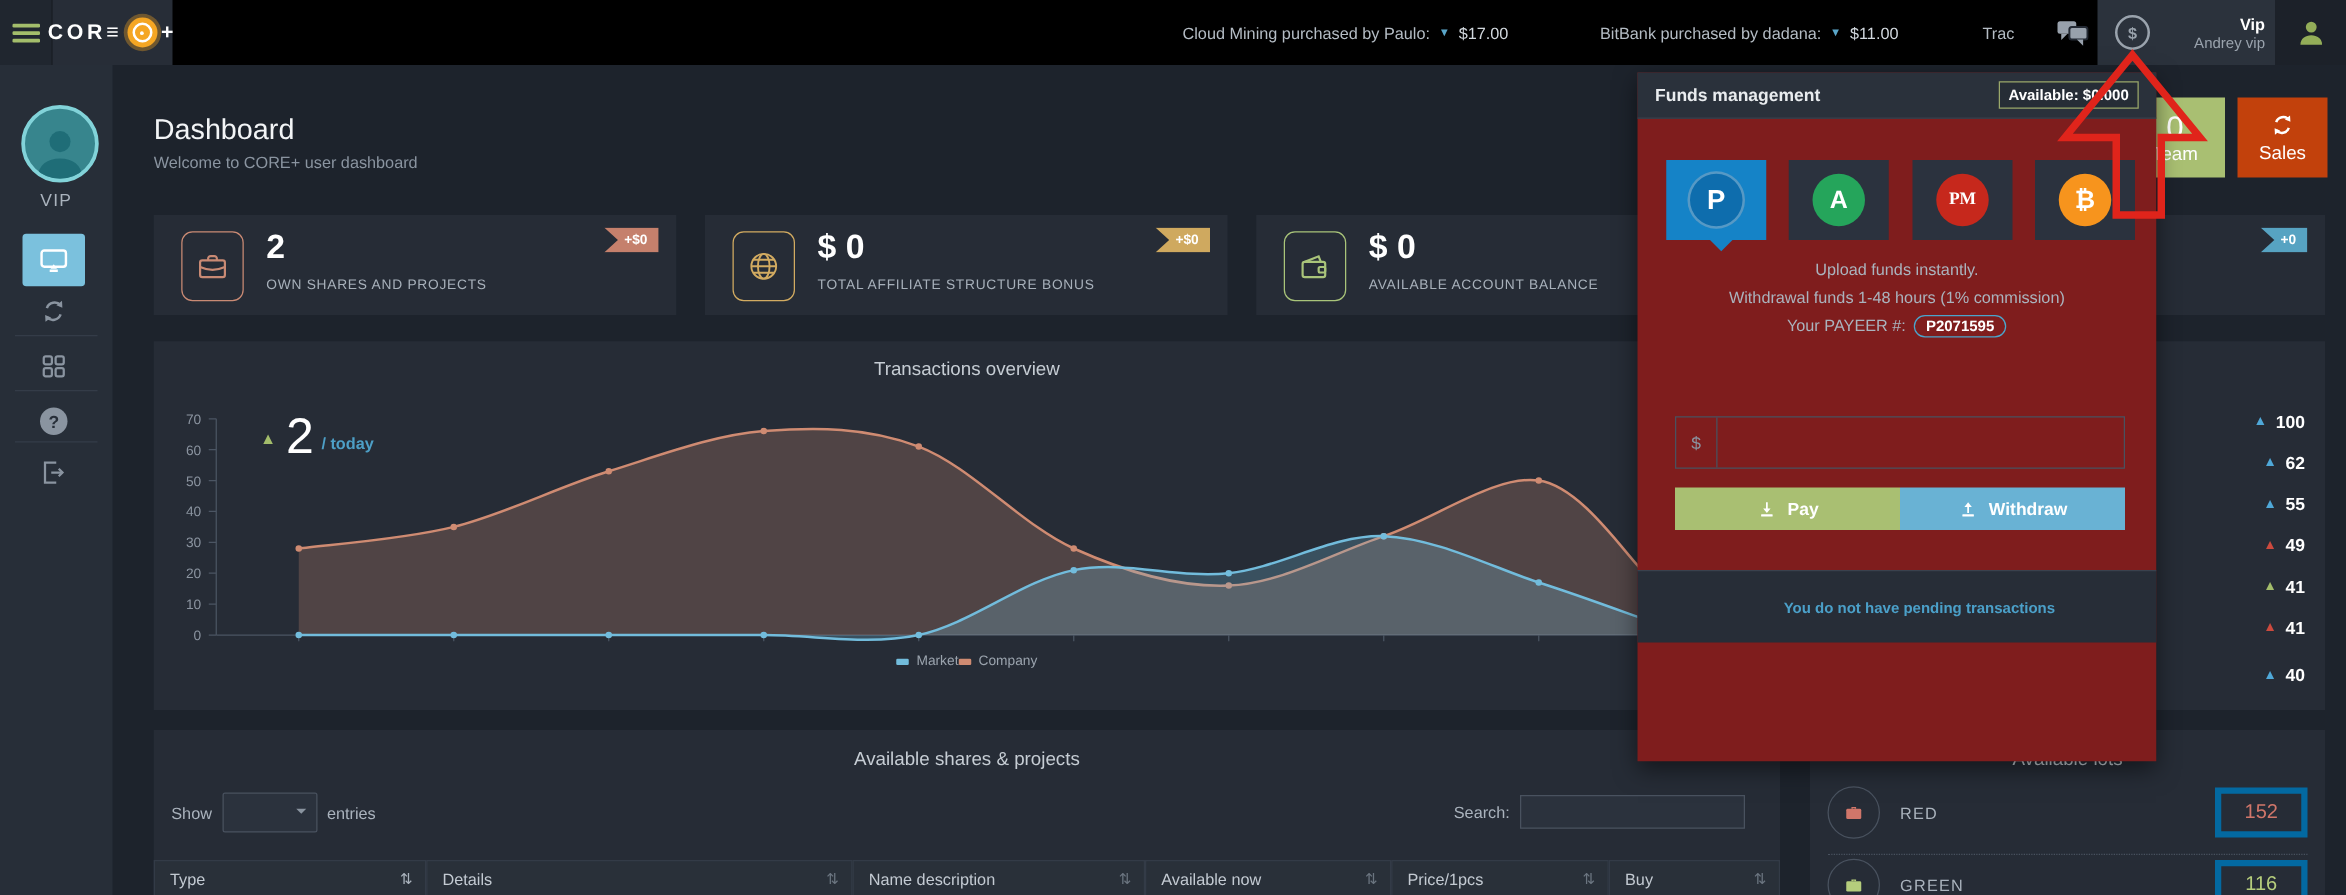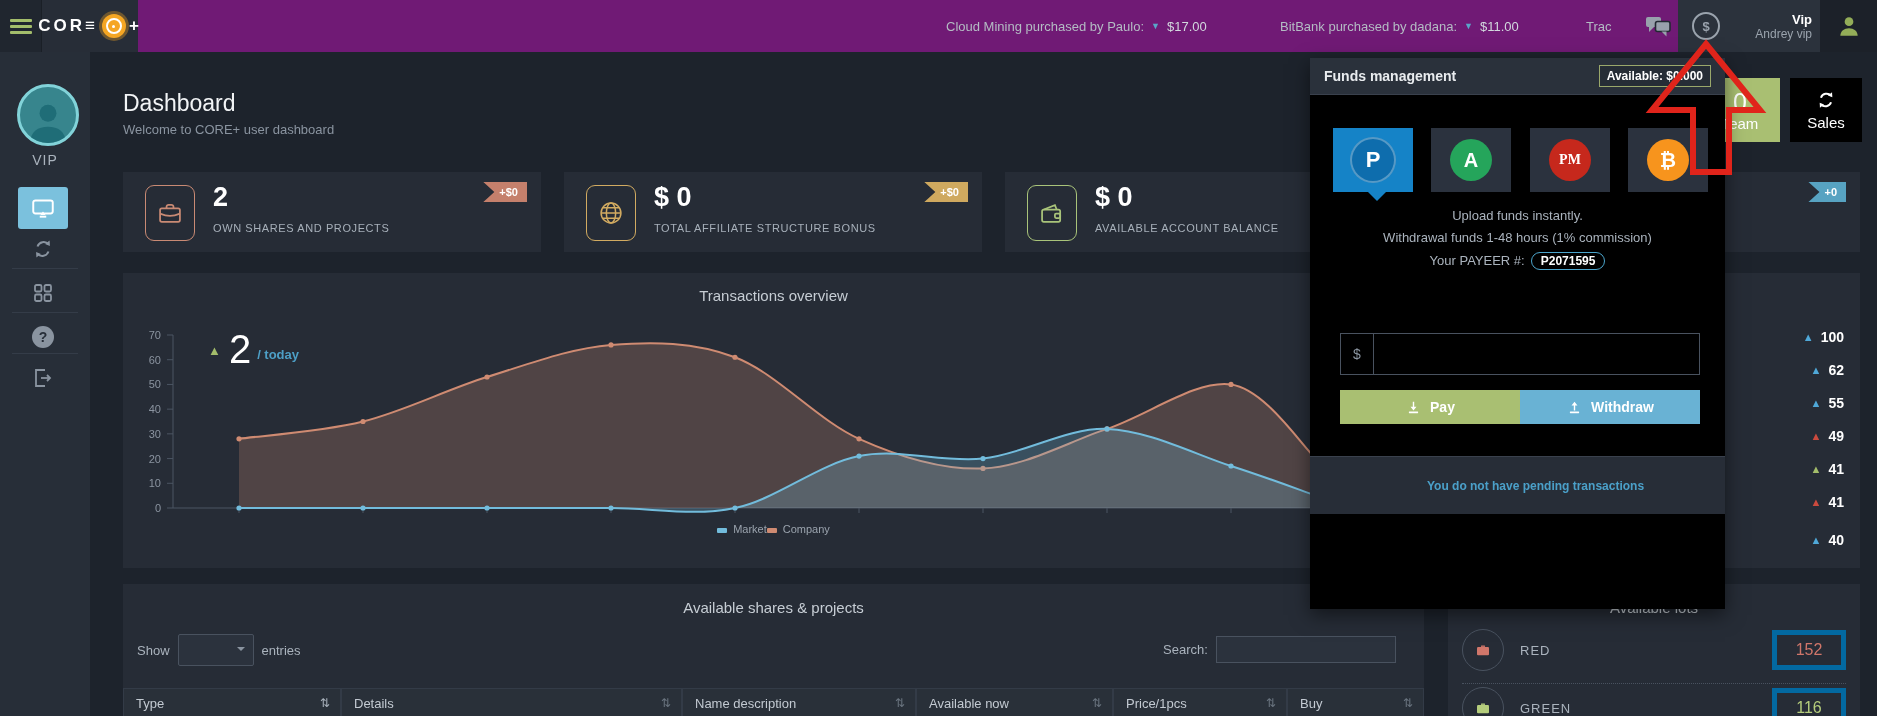--- a/index.html
+++ b/index.html
@@ -2,21 +2,21 @@
 <html><head>
 <meta charset="utf-8">
 <style>
   html,body{margin:0;padding:0;background:#14181f;}
   #app{position:relative;width:1877px;height:716px;overflow:hidden;
        background:#1d232c;font-family:"Liberation Sans",sans-serif;
        -webkit-font-smoothing:antialiased;color:#e9ecef;}
   .abs{position:absolute;}
 
   
-  #navbar{left:0;top:0;width:1877px;height:52px;background:#701a75;z-index:5;}
+  #navbar{left:0;top:0;width:1877px;height:52px;background:#000000;z-index:5;}
   #nav-left{left:0;top:0;width:41px;height:52px;background:#20262f;border-right:1px solid #1a1f26;
             display:flex;align-items:center;justify-content:center;cursor:pointer;}
   .burger{width:22px;}
   .burger div{height:3px;background:#a3bd6b;margin:3px 0;border-radius:1px;}
   #logo-block{left:42px;top:0;width:96px;height:52px;background:#272d37;display:flex;
               align-items:center;justify-content:center;}
   .logo{display:flex;align-items:center;color:#fff;font-size:17px;letter-spacing:3px;font-weight:bold;}
   .logo .eq{margin:0 1px 0 0;font-weight:bold;}
   .logo .target{width:24px;height:24px;border-radius:50%;background:#f5a623;margin:0 3px;
       display:flex;align-items:center;justify-content:center;box-shadow:0 0 0 3px rgba(245,166,35,.35);}
@@ -85,21 +85,21 @@
   .top-row .valwrap{margin-left:auto;display:flex;align-items:center;gap:7px;}
   .top-row .tri{font-size:11px;}
   .top-row .val{font-size:14px;font-weight:bold;color:#fff;}
 
   
   .mini-card{top:78px;height:64px;display:flex;flex-direction:column;align-items:center;
              justify-content:center;color:#fff;cursor:pointer;}
   #team-card{left:1700px;width:80px;background:#a9bf72;}
   #team-card .mv{font-size:25px;line-height:26px;}
   #team-card .ml{font-size:15px;}
-  #sales-card{left:1790px;width:72px;background:#000000;}
+  #sales-card{left:1790px;width:72px;background:#c2410c;}
   #sales-card .ml{font-size:15px;margin-top:3px;}
 
   
   #table-panel{left:123px;top:584px;width:1301px;height:132px;}
   #table-title{top:15px;}
   #show-wrap{left:14px;top:50px;display:flex;align-items:center;font-size:13px;color:#aab3bd;gap:8px;}
   .fake-select{width:74px;height:30px;border:1px solid #49525f;background:#2b323d;border-radius:2px;
                position:relative;cursor:pointer;}
   .fake-select:after{content:"";position:absolute;right:8px;top:12px;border:4px solid transparent;
                      border-top-color:#8a94a0;}
@@ -117,21 +117,21 @@
   #lots-title{top:15px;}
   .lot-row{position:absolute;left:14px;width:384px;height:44px;display:flex;align-items:center;}
   .lot-icon{width:40px;height:40px;border-radius:50%;border:1.5px solid #49525f;display:flex;
             align-items:center;justify-content:center;margin-right:16px;}
   .lot-label{font-size:13px;color:#aab3bd;letter-spacing:1px;}
   .lot-val{margin-left:auto;width:64px;height:30px;border:5px solid #0369a1;display:flex;
            align-items:center;justify-content:center;font-size:16px;}
   .dotted{position:absolute;left:14px;width:384px;border-top:1px dotted #49525f;}
 
   
-  #funds-panel{left:1310px;top:58px;width:415px;height:551px;background:#000000;z-index:10;
+  #funds-panel{left:1310px;top:58px;width:415px;height:551px;background:#7f1d1d;z-index:10;
                box-shadow:0 6px 18px rgba(0,0,0,.5);}
   #funds-header{left:0;top:0;width:415px;height:37px;background:#2a313b;border-bottom:1px solid #3a414d;
                 display:flex;align-items:center;justify-content:space-between;padding:0 14px;box-sizing:border-box;}
   #funds-title{font-size:14px;font-weight:bold;color:#e9ecef;}
   #avail-badge{border:1px solid #9aa86b;padding:3px 7px;font-size:12px;font-weight:bold;color:#fff;
                background:#262d36;}
   .pm-tile{position:absolute;top:70px;width:80px;height:64px;background:#2b323e;display:flex;
            align-items:center;justify-content:center;cursor:pointer;}
   .pm-tile.selected{background:#1583c7;}
   .pm-circle{width:42px;height:42px;border-radius:50%;display:flex;align-items:center;justify-content:center;

